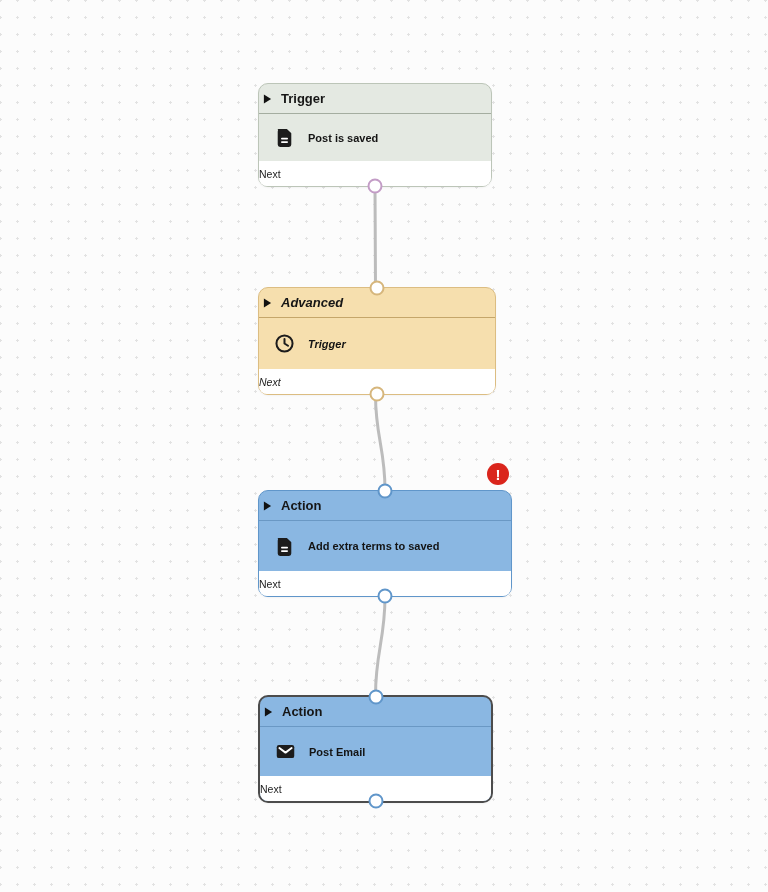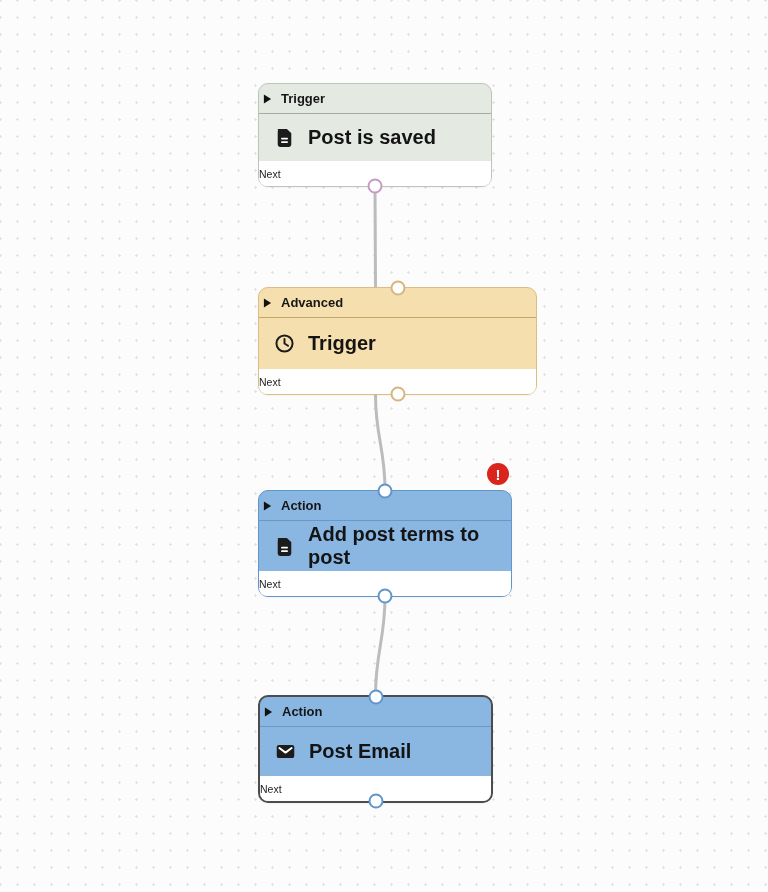--- a/index.html
+++ b/index.html
@@ -43,21 +43,21 @@
     border-radius: 9px 9px 0 0;
   }
   .tri { display: inline-flex; width: 9px; height: 10px; }
   .tri svg { width: 9px; height: 10px; }
   .node-body {
     flex: 1 1 auto;
     display: flex;
     align-items: center;
     gap: 13px;
     padding: 0 15px;
-    font-size: 20px;
+    font-size: 11px;
     font-weight: 600;
     color: #141414;
   }
   .body-icon { display: inline-flex; width: 21px; height: 21px; }
   .body-icon svg { width: 21px; height: 21px; }
   .node-footer {
     flex: 0 0 25px;
     height: 25px;
     background: #ffffff;
     border-radius: 0 0 8px 8px;
@@ -126,21 +126,21 @@
           </svg>
       </span>
       <span>Post is saved</span>
     </div>
     <div class="node-footer">
       <span>Next</span>
     </div>
     <div class="port port-out" style="border-color: rgb(195, 156, 198);"></div>
   </div>
 
-  <div class="node" id="node-1" style="left: 258px; top: 287px; width: 279px; height: 108px; background: rgb(246, 223, 174); border-color: rgb(220, 189, 130);">
+  <div class="node" id="node-1" style="left: 258px; top: 287px; width: 238px; height: 108px; background: rgb(246, 223, 174); border-color: rgb(220, 189, 130); font-style: italic;">
     <div class="node-header" style="border-bottom-color: rgb(197, 166, 106);">
       <span class="tri">
         <svg viewBox="0 0 10 10">
             <path d="M1,0 L9,5 L1,10 Z" fill="#111"></path>
           </svg>
       </span>
       <span>Advanced</span>
     </div>
     <div class="node-body">
       <span class="body-icon">
@@ -168,21 +168,21 @@
       <span>Action</span>
     </div>
     <div class="node-body">
       <span class="body-icon">
         <svg viewBox="0 0 24 24">
             <path d="M5 3 h9.5 L19 7.5 V20 a2 2 0 0 1 -2 2 H7 a2 2 0 0 1 -2 -2 V5 a2 2 0 0 1 2 -2 z" fill="#1c1c1c" stroke="#1c1c1c" stroke-width="1.5" stroke-linejoin="round"></path>
             <rect x="8" y="12.2" width="8" height="2" rx="1" fill="#fff"></rect>
             <rect x="8" y="16.2" width="8" height="2" rx="1" fill="#fff"></rect>
           </svg>
       </span>
-      <span>Add post terms to post</span>
+      <span>Add extra terms to saved</span>
     </div>
     <div class="node-footer">
       <span>Next</span>
     </div>
     <div class="port port-in" style="border-color: rgb(96, 150, 202);"></div>
     <div class="port port-out" style="border-color: rgb(96, 150, 202);"></div>
     <div class="error-badge" id="error-badge" style="background: rgb(218, 37, 28);">
       <span>!</span>
     </div>
   </div>

